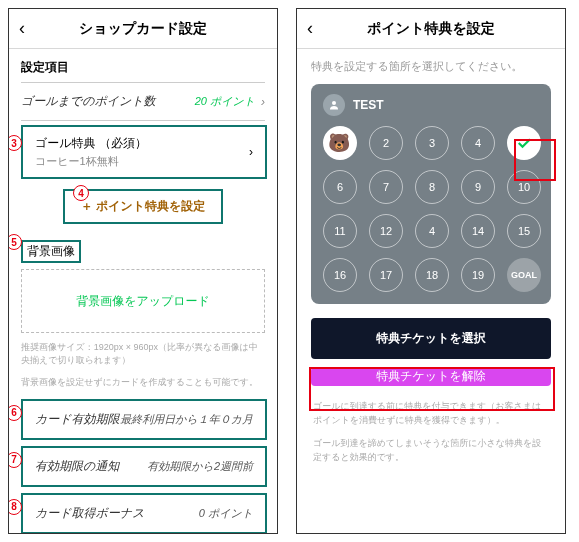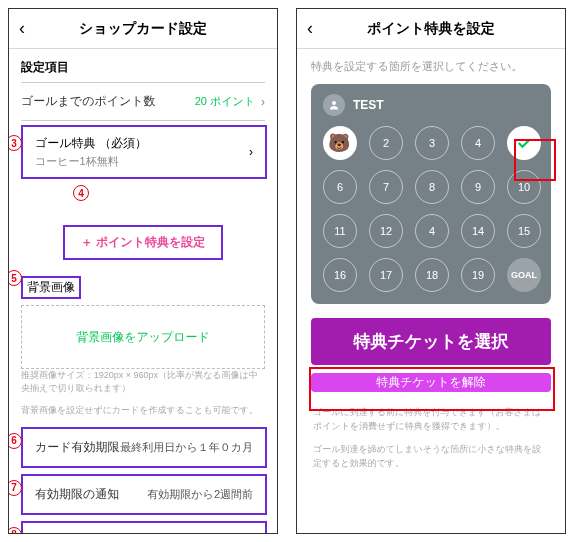--- a/index.html
+++ b/index.html
@@ -3,52 +3,52 @@
 <meta charset="utf-8">
 <style>
   * { box-sizing: border-box; margin: 0; padding: 0; font-family: -apple-system, "Hiragino Sans", sans-serif; }
   body { background: #fff; display: flex; gap: 18px; padding: 8px; }
   .phone { width: 270px; height: 526px; border: 1px solid #333; background: #fff; overflow: hidden; position: relative; }
   .header { display: flex; align-items: center; height: 40px; border-bottom: 1px solid #d8d8d8; padding: 0 10px; }
   .back { font-size: 18px; width: 20px; }
   .title { flex: 1; text-align: center; font-weight: 700; font-size: 14px; }
   .section-head { font-size: 12px; font-weight: 700; padding: 10px 12px 6px; }
   .divider { height: 1px; background: #ccc; margin: 0 12px; }
-  .row { display: flex; align-items: center; padding: 10px 12px; font-size: 12px; }
+  .row { display: flex; align-items: center; padding: 10px 12px; font-size: 12px; font-style: italic; }
   .row .label { flex: 1; color: #333; }
   .row .value { color: #555; font-size: 11px; }
   .row .chev { margin-left: 6px; color: #888; font-size: 12px; }
   .row.subtle .value { color: #06c755; }
   .goal-row { padding: 8px 12px; font-size: 12px; }
   .goal-row .t1 { display: block; }
   .goal-row .t2 { display: block; color: #888; font-size: 11px; margin-top: 2px; }
   .goal-row { display: flex; align-items: center; }
   .goal-row .txt { flex: 1; }
   .add-bonus-wrap { display: flex; justify-content: center; padding: 10px 0 16px; }
-  .add-bonus { border: 1px solid #06c755; color: #ec4899; font-size: 12px; padding: 7px 16px; background: #fff; font-weight: 600; margin-top: 36px; }
-  .bg-upload { border: 1px dashed #bbb; margin: 6px 12px 0; height: 64px; display: flex; align-items: center; justify-content: center; color: #06c755; font-size: 12px; }
+  .add-bonus { border: 1px solid #06c755; color: #a16207; font-size: 12px; padding: 7px 16px; background: #fff; font-weight: 600; }
+  .bg-upload { border: 1px dashed #bbb; margin: 6px 12px 8px; height: 64px; display: flex; align-items: center; justify-content: center; color: #06c755; font-size: 12px; }
   .hint { color: #aaa; font-size: 9px; line-height: 1.4; padding: 0 12px 10px; }
-  .redbox { border: 2px solid #6d28d9; }
+  .redbox { border: 2px solid #0f766e; }
   .badge { position: absolute; left: -3px; width: 16px; height: 16px; border: 1px solid #e60012; border-radius: 50%; color: #e60012; font-size: 10px; display: flex; align-items: center; justify-content: center; background: #fff; font-weight: 600; z-index: 2; }
   .rel { position: relative; }
 
   
   .helper { font-size: 11px; color: #999; padding: 10px 14px; }
   .card-area { background: #768087; margin: 0 14px; border-radius: 8px; padding: 10px 12px 12px; }
   .card-head { display: flex; align-items: center; gap: 8px; padding-bottom: 10px; }
   .avatar { width: 22px; height: 22px; border-radius: 50%; background: #9aa5ac; color: #fff; font-size: 12px; display: flex; align-items: center; justify-content: center; }
   .card-title { color: #fff; font-size: 12px; font-weight: 600; }
   .stamps { display: grid; grid-template-columns: repeat(5, 1fr); gap: 10px 12px; }
   .stamp { width: 34px; height: 34px; border-radius: 50%; border: 1px solid rgba(255,255,255,.55); color: #fff; font-size: 11px; display: flex; align-items: center; justify-content: center; }
   .stamp.bear { background: #fff; border: none; font-size: 18px; }
   .stamp.check { background: #fff; border: none; }
   .stamp.check svg { width: 18px; height: 18px; }
   .stamp.goal { background: rgba(255,255,255,.28); border: none; font-size: 9px; font-weight: 700; }
   .card-foot { text-align: center; color: #fff; font-size: 9px; margin-top: 12px; opacity: .85; }
-  .btn-primary { background: #a21caf; color: #fff; text-align: center; font-size: 17px; font-weight: 700; padding: 12px 0; margin: 14px 14px 8px; border-radius: 4px; }
+  .btn-primary { background: #0f172a; color: #fff; text-align: center; font-size: 12px; font-weight: 700; padding: 12px 0; margin: 14px 14px 8px; border-radius: 4px; }
   .btn-disabled { background: #d946ef; color: #fff; text-align: center; font-size: 12px; padding: 1px 0; margin: 0 14px 14px; border-radius: 4px; }
   .note { font-size: 9px; color: #aaa; line-height: 1.5; padding: 0 16px 10px; }
   .red-outline { position: absolute; border: 2px solid #e60012; pointer-events: none; }
 </style>
 </head>
 <body>
 
 <div class="phone">
   <div class="header">
     <div class="back">‹</div>

